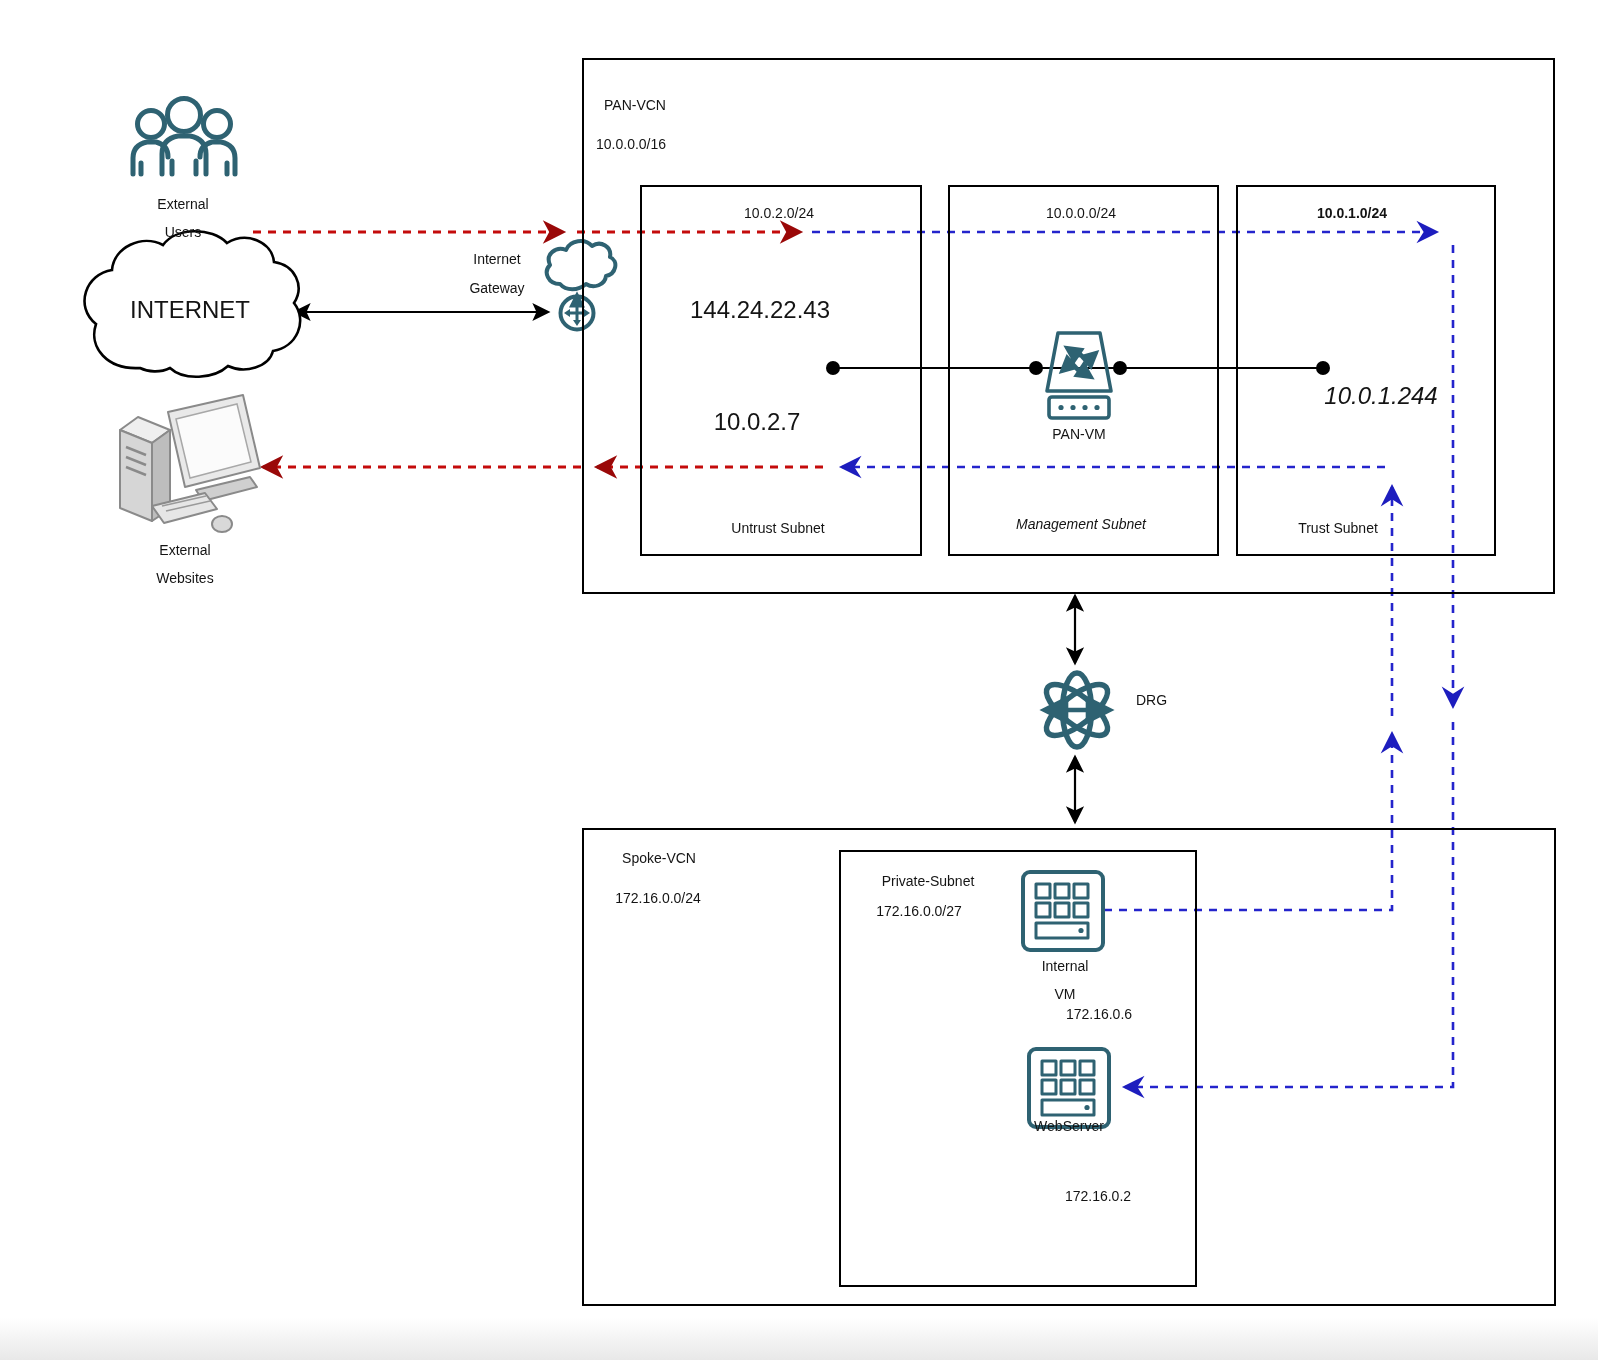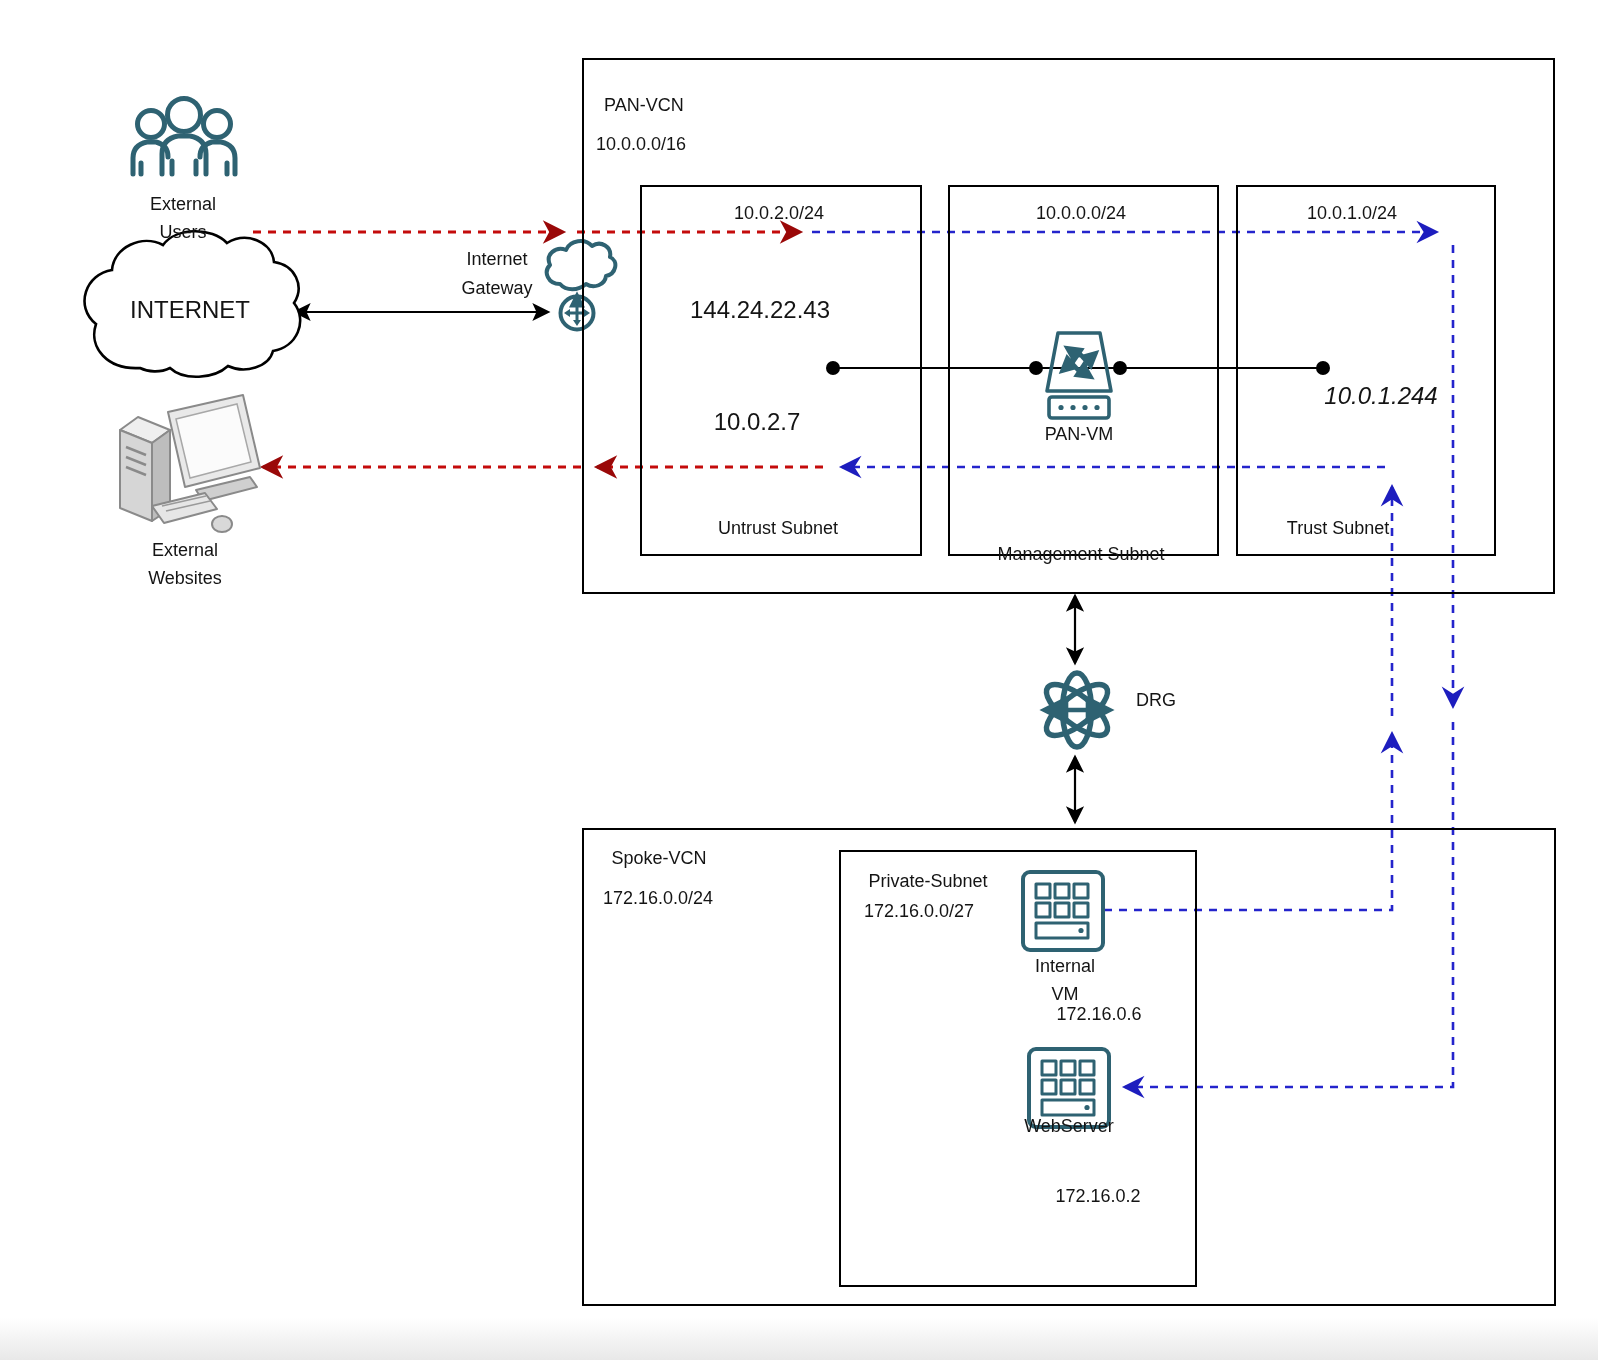--- a/index.html
+++ b/index.html
@@ -4,21 +4,21 @@
 <style>
   :root{
     --teal:#2e6272; --red:#c40b0b; --red-head:#9a0808;
     --blue:#2424cc; --blue-head:#1d1dbe; --ink:#141414;
   }
   html,body{margin:0;padding:0;background:#fff;}
   .stage{position:relative;width:1598px;height:1360px;background:#fff;overflow:hidden;
          font-family:"Liberation Sans","DejaVu Sans",sans-serif;color:var(--ink);}
   .layer{position:absolute;left:0;top:0;width:1598px;height:1360px;}
   .box{position:absolute;border:2px solid #000;background:transparent;}
-  .lbl{position:absolute;white-space:pre;font-size:18px;line-height:28px;color:var(--ink);text-align:center;}
+  .lbl{position:absolute;white-space:pre;font-size:14px;line-height:28px;color:var(--ink);text-align:center;}
   .ctr{transform:translateX(-50%);}
   .big{font-size:24px;}
   .blue-dash{stroke:var(--blue,#2424cc);stroke-width:2.6;stroke-dasharray:8 7;fill:none;}
   .red-dash{stroke:var(--red,#c40b0b);stroke-width:3;stroke-dasharray:8 7;fill:none;}
   .black-line{stroke:#000;stroke-width:2.2;fill:none;}
   .teal-s{stroke:var(--teal,#2e6272);fill:none;stroke-linecap:round;stroke-linejoin:round;}
   .teal-f{fill:var(--teal,#2e6272);stroke:none;}
   .gray-edge{stroke:#8a8a8a;stroke-width:2;stroke-linejoin:round;}
   .bottom-fade{position:absolute;left:0;bottom:0;width:100%;height:42px;
                background:linear-gradient(#ffffff, #e8e8e8);}
@@ -177,23 +177,23 @@
   <div class="lbl" style="left:604px;top:91px;">PAN-VCN</div>
   <div class="lbl" style="left:596px;top:130px;">10.0.0.0/16</div>
 
   <div class="lbl ctr" style="left:779px;top:199px;">10.0.2.0/24</div>
   <div class="lbl ctr big" style="left:760px;top:296px;">144.24.22.43</div>
   <div class="lbl ctr big" style="left:757px;top:384px;margin-top:24px;">10.0.2.7</div>
   <div class="lbl ctr" style="left:778px;top:514px;">Untrust Subnet</div>
 
   <div class="lbl ctr" style="left:1081px;top:199px;text-align:center;">10.0.0.0/24</div>
   <div class="lbl ctr" style="left:1079px;top:420px;">PAN-VM</div>
-  <div class="lbl ctr" style="left:1081px;top:540px;">Management Subnet</div>
-
-  <div class="lbl ctr" style="left:1352px;top:199px;">10.0.1.0/24</div>
+  <div class="lbl ctr" style="left:1081px;top:510px;font-style:italic;">Management Subnet</div>
+
+  <div class="lbl ctr" style="left:1352px;top:199px;font-weight:bold;">10.0.1.0/24</div>
   <div class="lbl ctr big" style="left:1381px;top:382px;font-style:italic;">10.0.1.244</div>
   <div class="lbl ctr" style="left:1338px;top:514px;">Trust Subnet</div>
 
   <div class="lbl" style="left:1136px;top:686px;">DRG</div>
 
   <div class="lbl ctr" style="left:659px;top:844px;">Spoke-VCN</div>
   <div class="lbl ctr" style="left:658px;top:884px;">172.16.0.0/24</div>
   <div class="lbl ctr" style="left:928px;top:867px;">Private-Subnet</div>
   <div class="lbl ctr" style="left:919px;top:897px;">172.16.0.0/27</div>
 

